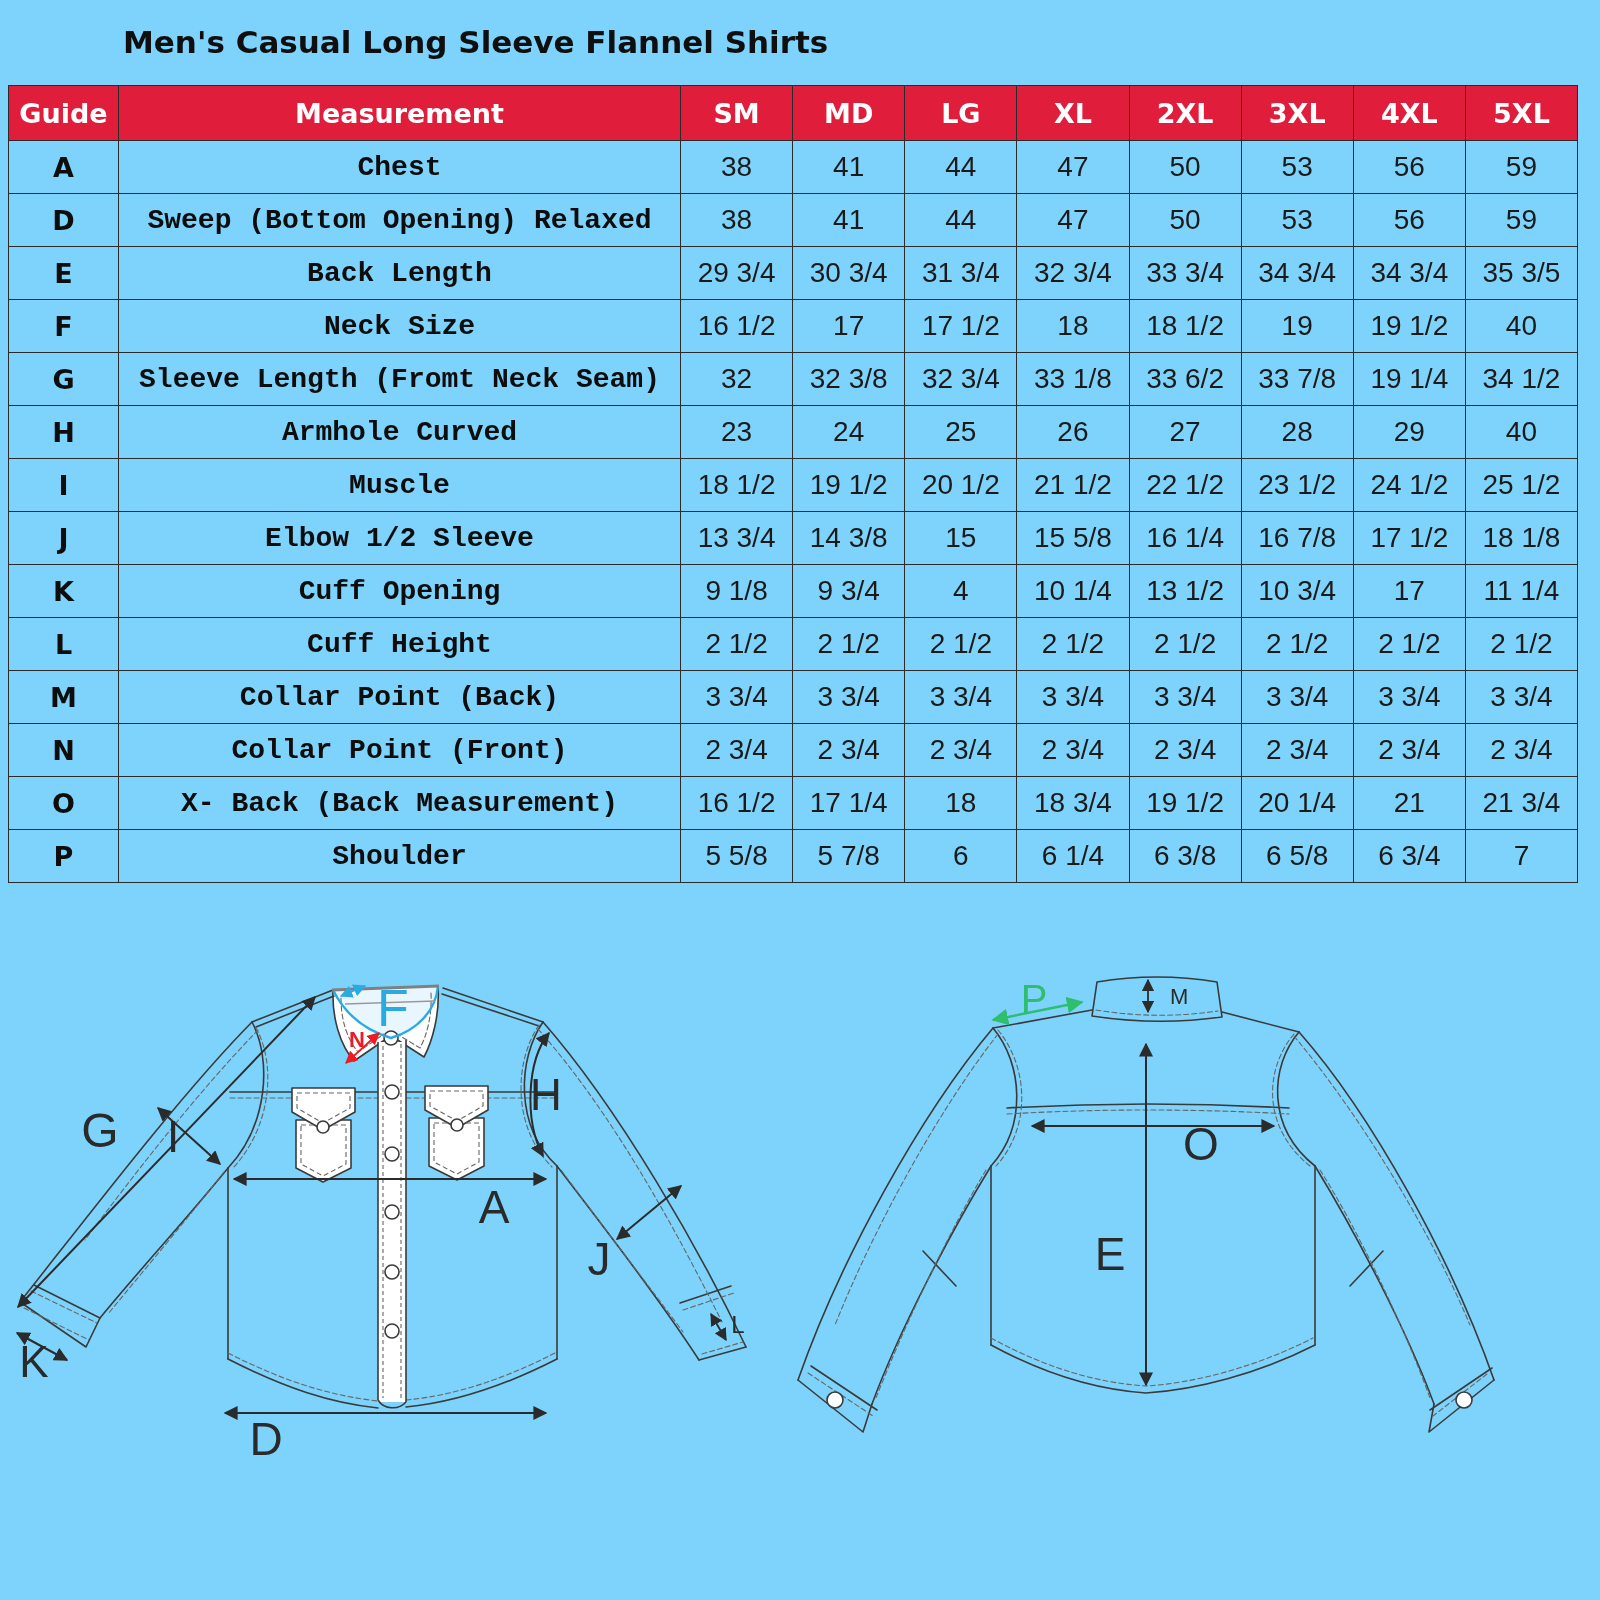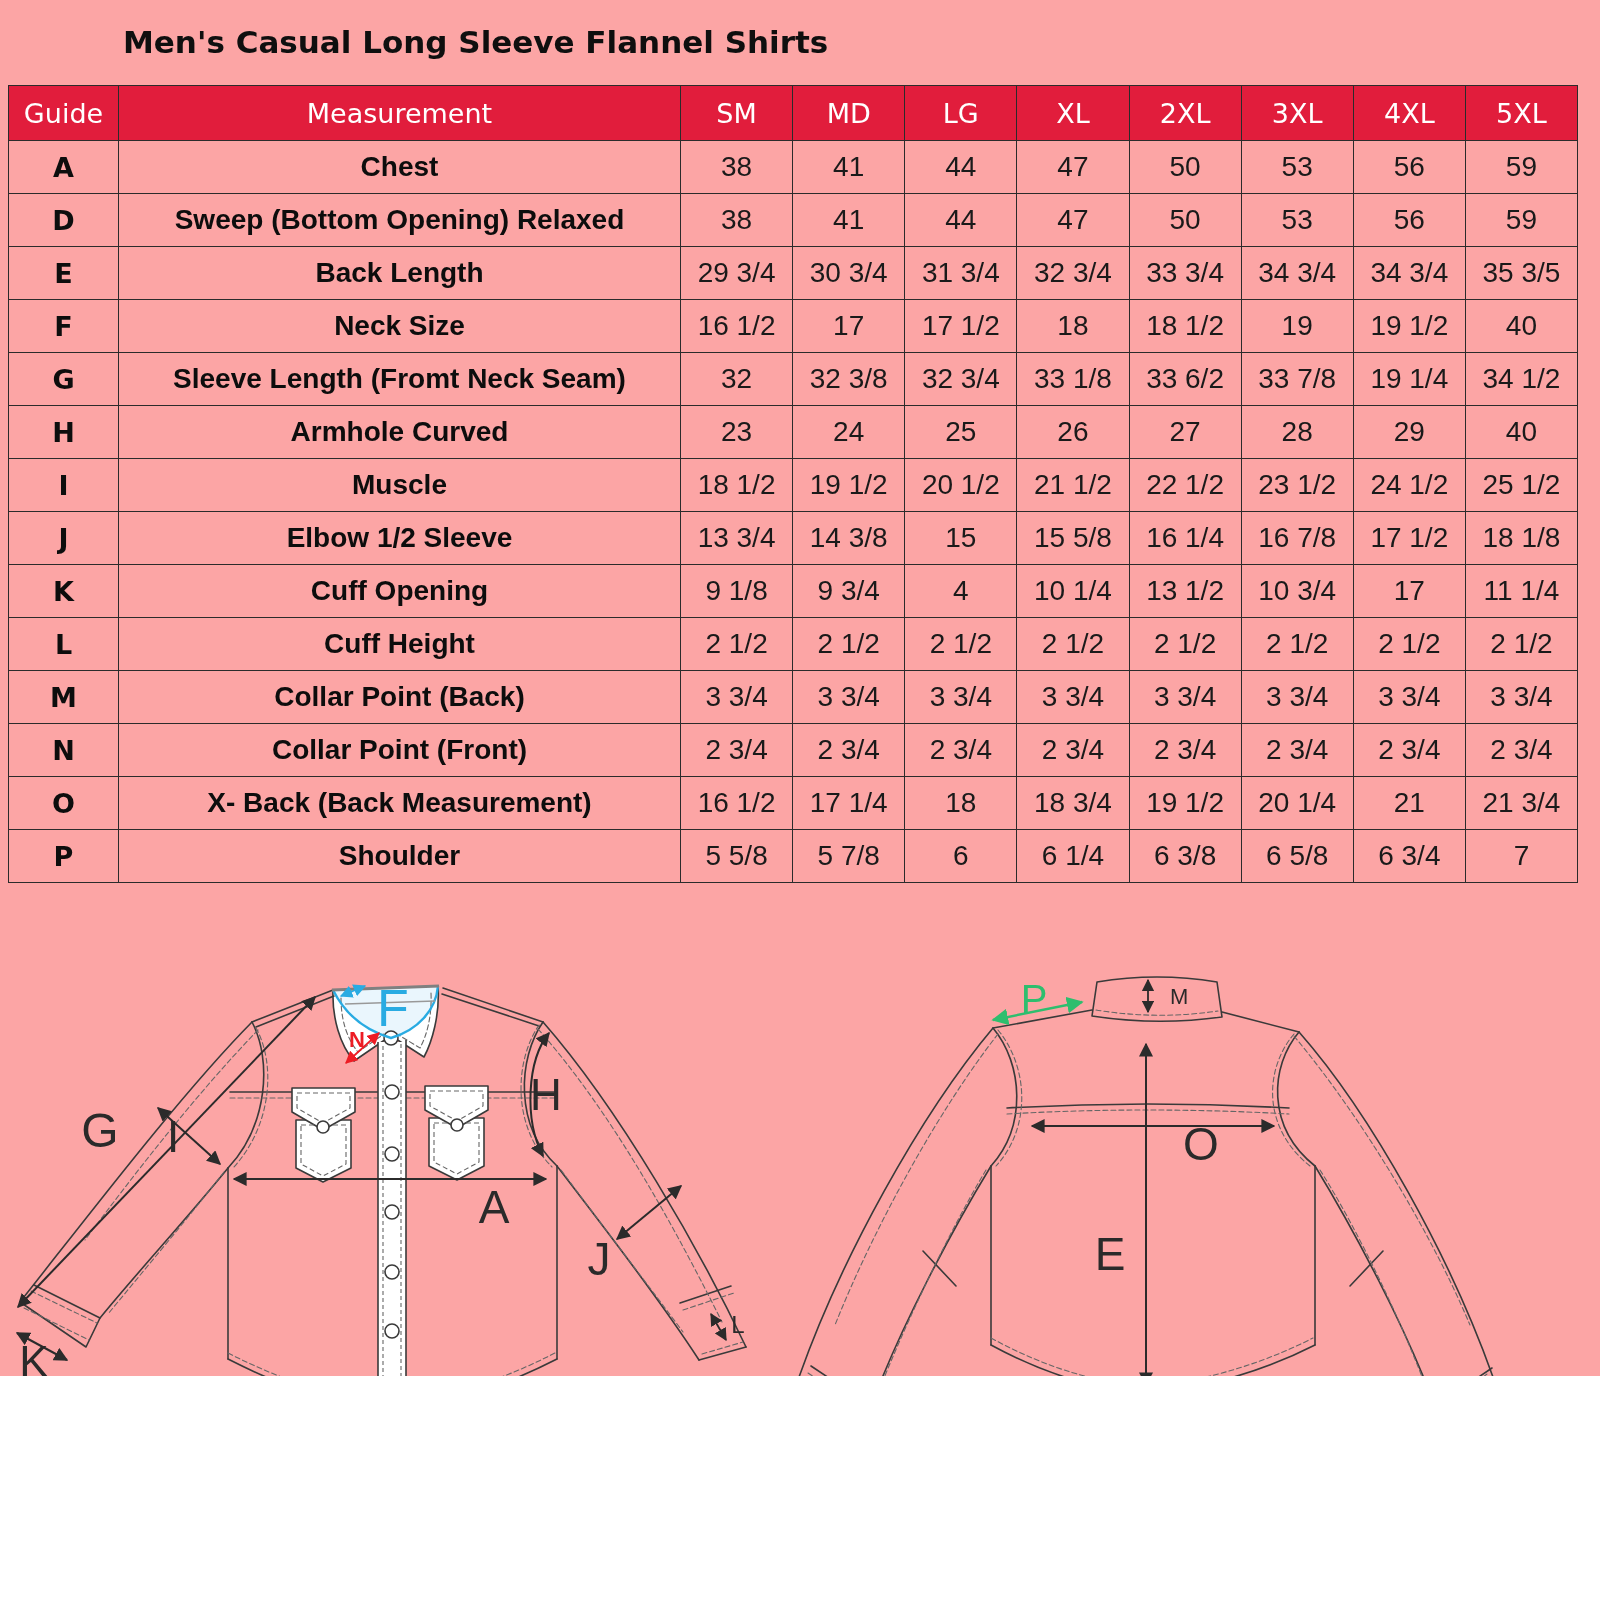--- a/index.html
+++ b/index.html
@@ -1,33 +1,33 @@
 <!DOCTYPE html>
 <html><head>
 <meta charset="utf-8">
 <style>
   html,body{margin:0;padding:0;background:#fff;}
-  .page{position:relative;width:1600px;height:1376px;background:#fca5a5;
+  .page{position:relative;width:1600px;height:1600px;background:#7dd3fc;
         font-family:"Liberation Sans",sans-serif;overflow:hidden;}
   .title{position:absolute;left:123px;top:24px;
          font-family:"DejaVu Sans",sans-serif;font-weight:bold;
          font-size:31px;color:#0f0f0f;}
   table.size-chart{position:absolute;left:8px;top:85px;width:1570px;
          border-collapse:collapse;table-layout:fixed;}
   table.size-chart th,table.size-chart td{
          border:1px solid #2b2b2b;text-align:center;vertical-align:middle;
          padding:0;overflow:hidden;white-space:nowrap;}
   table.size-chart thead th{background:#E11D3C;color:#ffffff;
-         font-family:"DejaVu Sans",sans-serif;font-weight:normal;
+         font-family:"DejaVu Sans",sans-serif;font-weight:bold;
          font-size:27px;height:54px;text-align:center;}
   col.col-guide{width:110px;}
   col.col-meas{width:562px;}
   table.size-chart tbody tr{height:53px;}
   td.guide{font-family:"DejaVu Sans",sans-serif;font-weight:bold;font-size:27px;color:#0d0d0d;}
-  td.meas{font-family:Liberation Sans, sans-serif;font-weight:bold;font-size:28px;color:#0d0d0d;margin-top:8px;}
+  td.meas{font-family:Liberation Mono, monospace;font-weight:bold;font-size:28px;color:#0d0d0d;margin-top:8px;}
   td.val{font-family:"Liberation Sans",sans-serif;font-size:28px;color:#1a1a1a;}
   .front-svg{position:absolute;left:0px;top:930px;}
   .back-svg{position:absolute;left:780px;top:930px;}
   svg text{font-family:"Liberation Sans",sans-serif;}
 </style>
 </head>
 <body>
 
 <div class="page">
 

